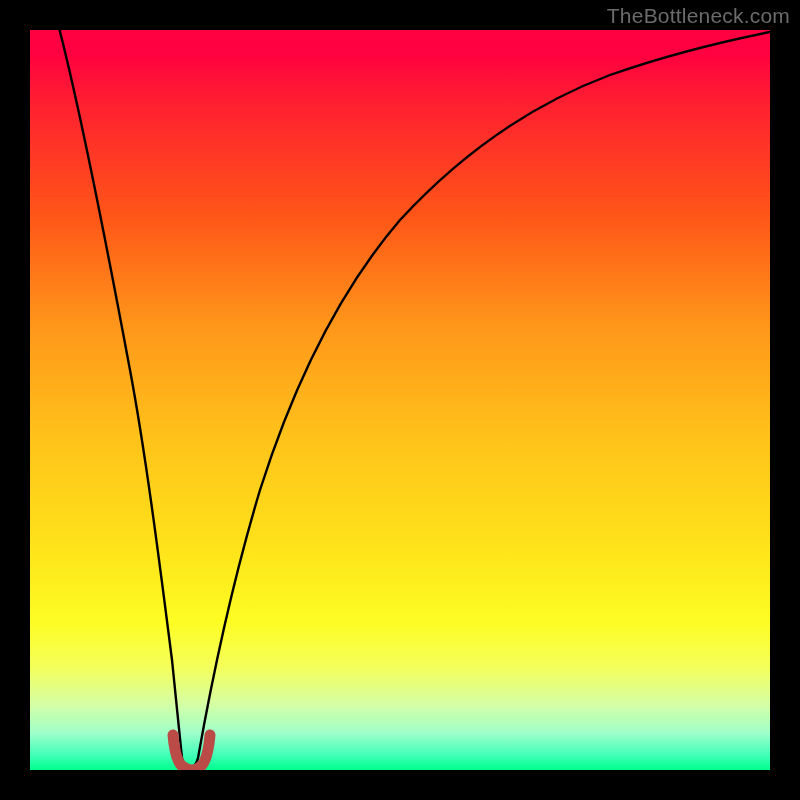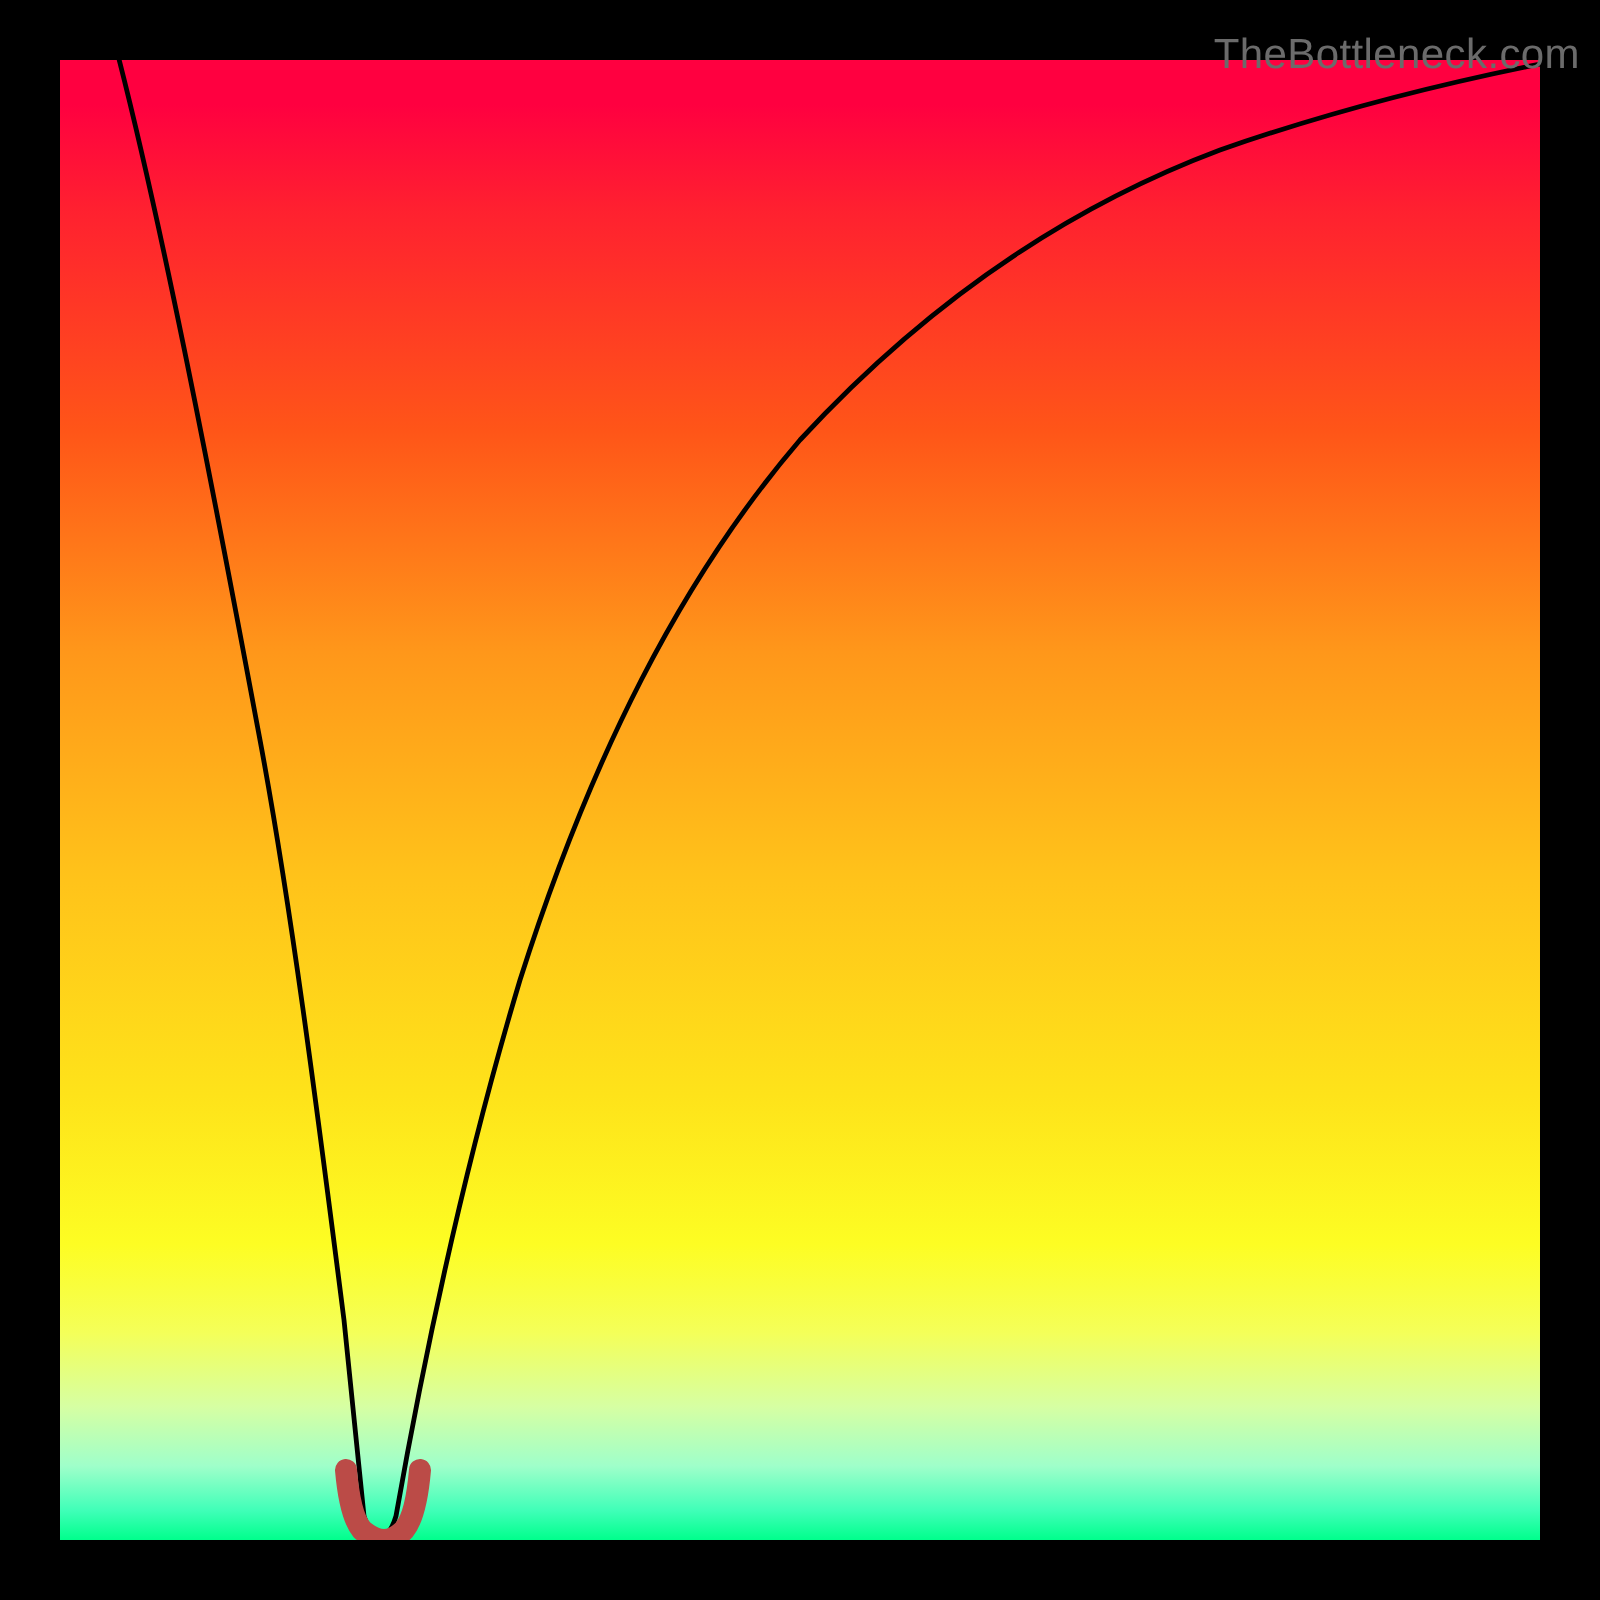--- a/index.html
+++ b/index.html
@@ -54,21 +54,20 @@
   }
   .watermark {
     position: absolute;
     top: 4px;
     right: 10px;
     color: #6b6b6b;
     font-size: 21px;
     font-weight: 400;
     letter-spacing: 0.2px;
     user-select: none;
-    margin-top: 12px;
   }
 </style>
 </head>
 <body>
 
 <div class="frame">
 
   <div class="plot">
     <div class="gradient"></div>
 

